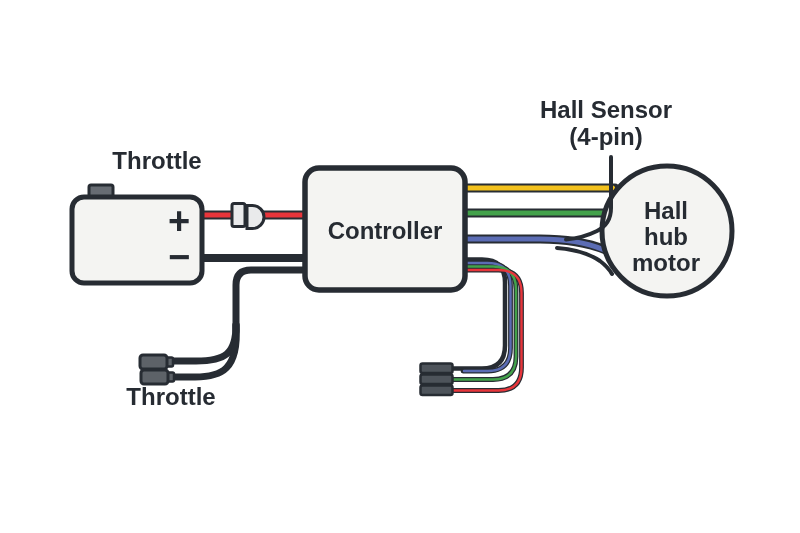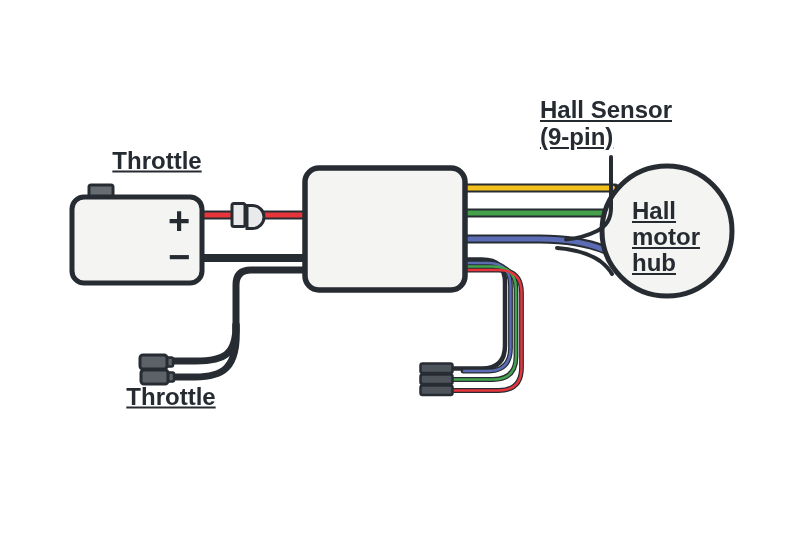--- a/index.html
+++ b/index.html
@@ -4,21 +4,21 @@
 <style>
   html,body { margin:0; padding:0; background:#ffffff; }
   .canvas {
     position:relative; width:800px; height:533px; background:#ffffff;
     overflow:hidden; font-family:"Liberation Sans", sans-serif;
   }
   .canvas svg { position:absolute; inset:0; }
   .label {
     position:absolute; transform:translate(-50%,-50%);
     font-weight:700; font-size:24px; color:#262b32;
-    white-space:nowrap; line-height:27px;text-decoration:underline;
+    white-space:nowrap; text-align:center; line-height:27px;
   }
   .label span { display:block; }
   .sym { position:absolute; transform:translate(-50%,-50%);
     font-weight:700; color:#262b32; }
   .sym-plus  { font-size:38px; }
   .sym-minus { font-size:38px; }
 </style>
 </head>
 <body>
 
@@ -75,30 +75,31 @@
     <rect x="140" y="355" width="27" height="14" rx="3" stroke-width="3" fill="#5d6268" stroke="#272c33"></rect>
     <rect x="141" y="370" width="27" height="14" rx="3" stroke-width="3" fill="#5d6268" stroke="#272c33"></rect>
 
     <rect x="420.5" y="363.5" width="32" height="9.5" rx="2" stroke-width="2.5" fill="#4e545b" stroke="#272c33"></rect>
     <rect x="420.5" y="374.5" width="32" height="9.5" rx="2" stroke-width="2.5" fill="#4e545b" stroke="#272c33"></rect>
     <rect x="420.5" y="385.5" width="32" height="9.5" rx="2" stroke-width="2.5" fill="#4e545b" stroke="#272c33"></rect>
   </svg>
 
   <div class="label" style="left:157px; top:160px;">Throttle</div>
 
+  <div class="label" style="left:385px; top:230px;">Controller</div>
 
   <div class="label" style="left:606px; top:123px;">
     <span>Hall Sensor</span>
-    <span>(9-pin)</span>
+    <span>(4-pin)</span>
   </div>
 
   <div class="label" style="left:666px; top:237px; line-height:26px;">
     <span>Hall</span>
+    <span>hub</span>
     <span>motor</span>
-    <span>hub</span>
   </div>
 
   <div class="label" style="left:171px; top:396px;">Throttle</div>
 
 
   <div class="sym sym-plus" style="left:179px; top:221px;">+</div>
   <div class="sym sym-minus" style="left:179px; top:257px;">−</div>
 
 </div>
 

